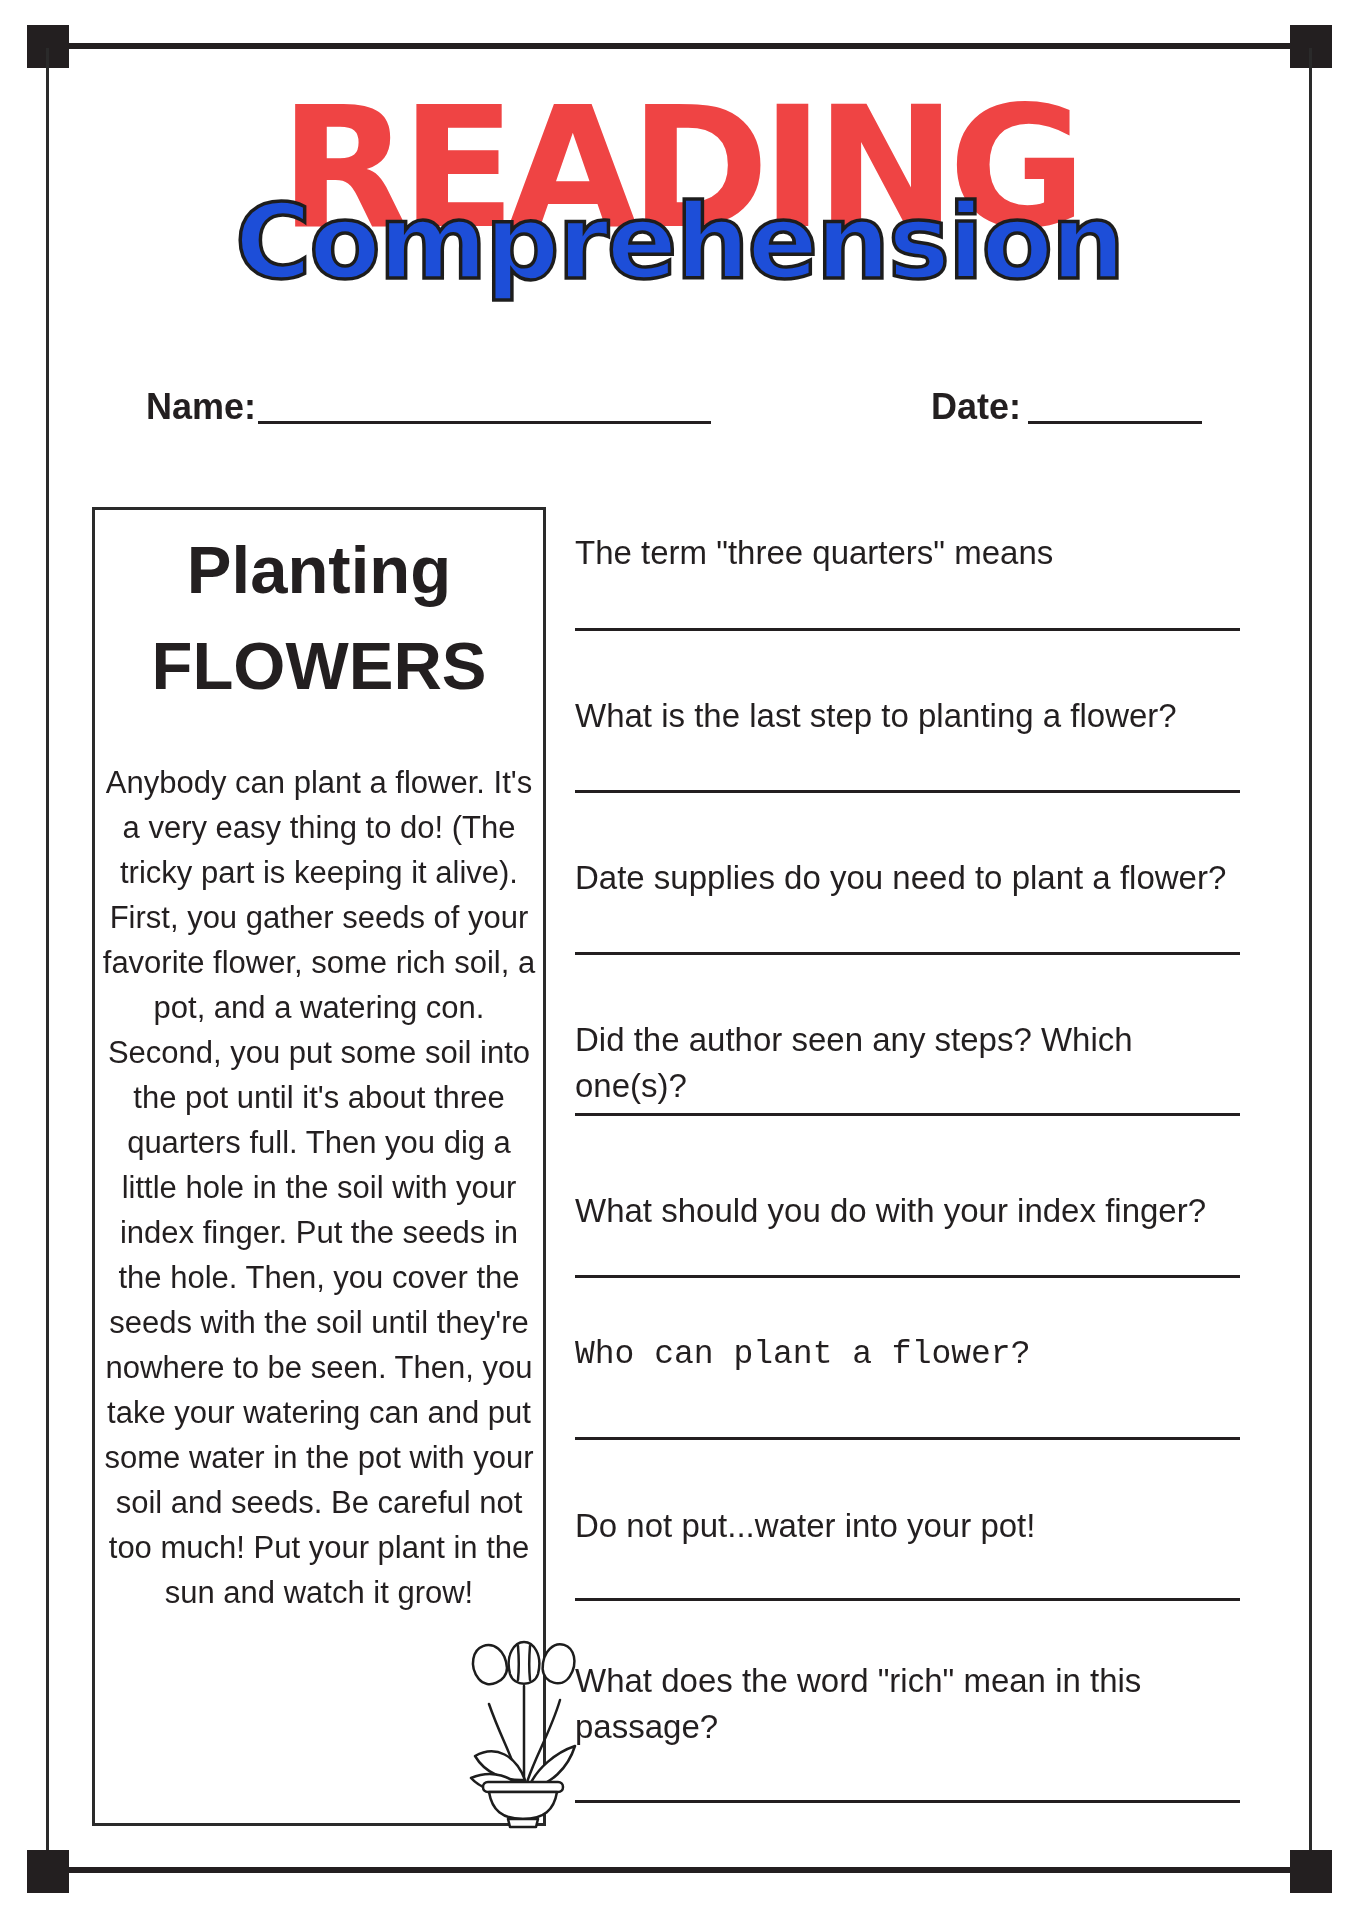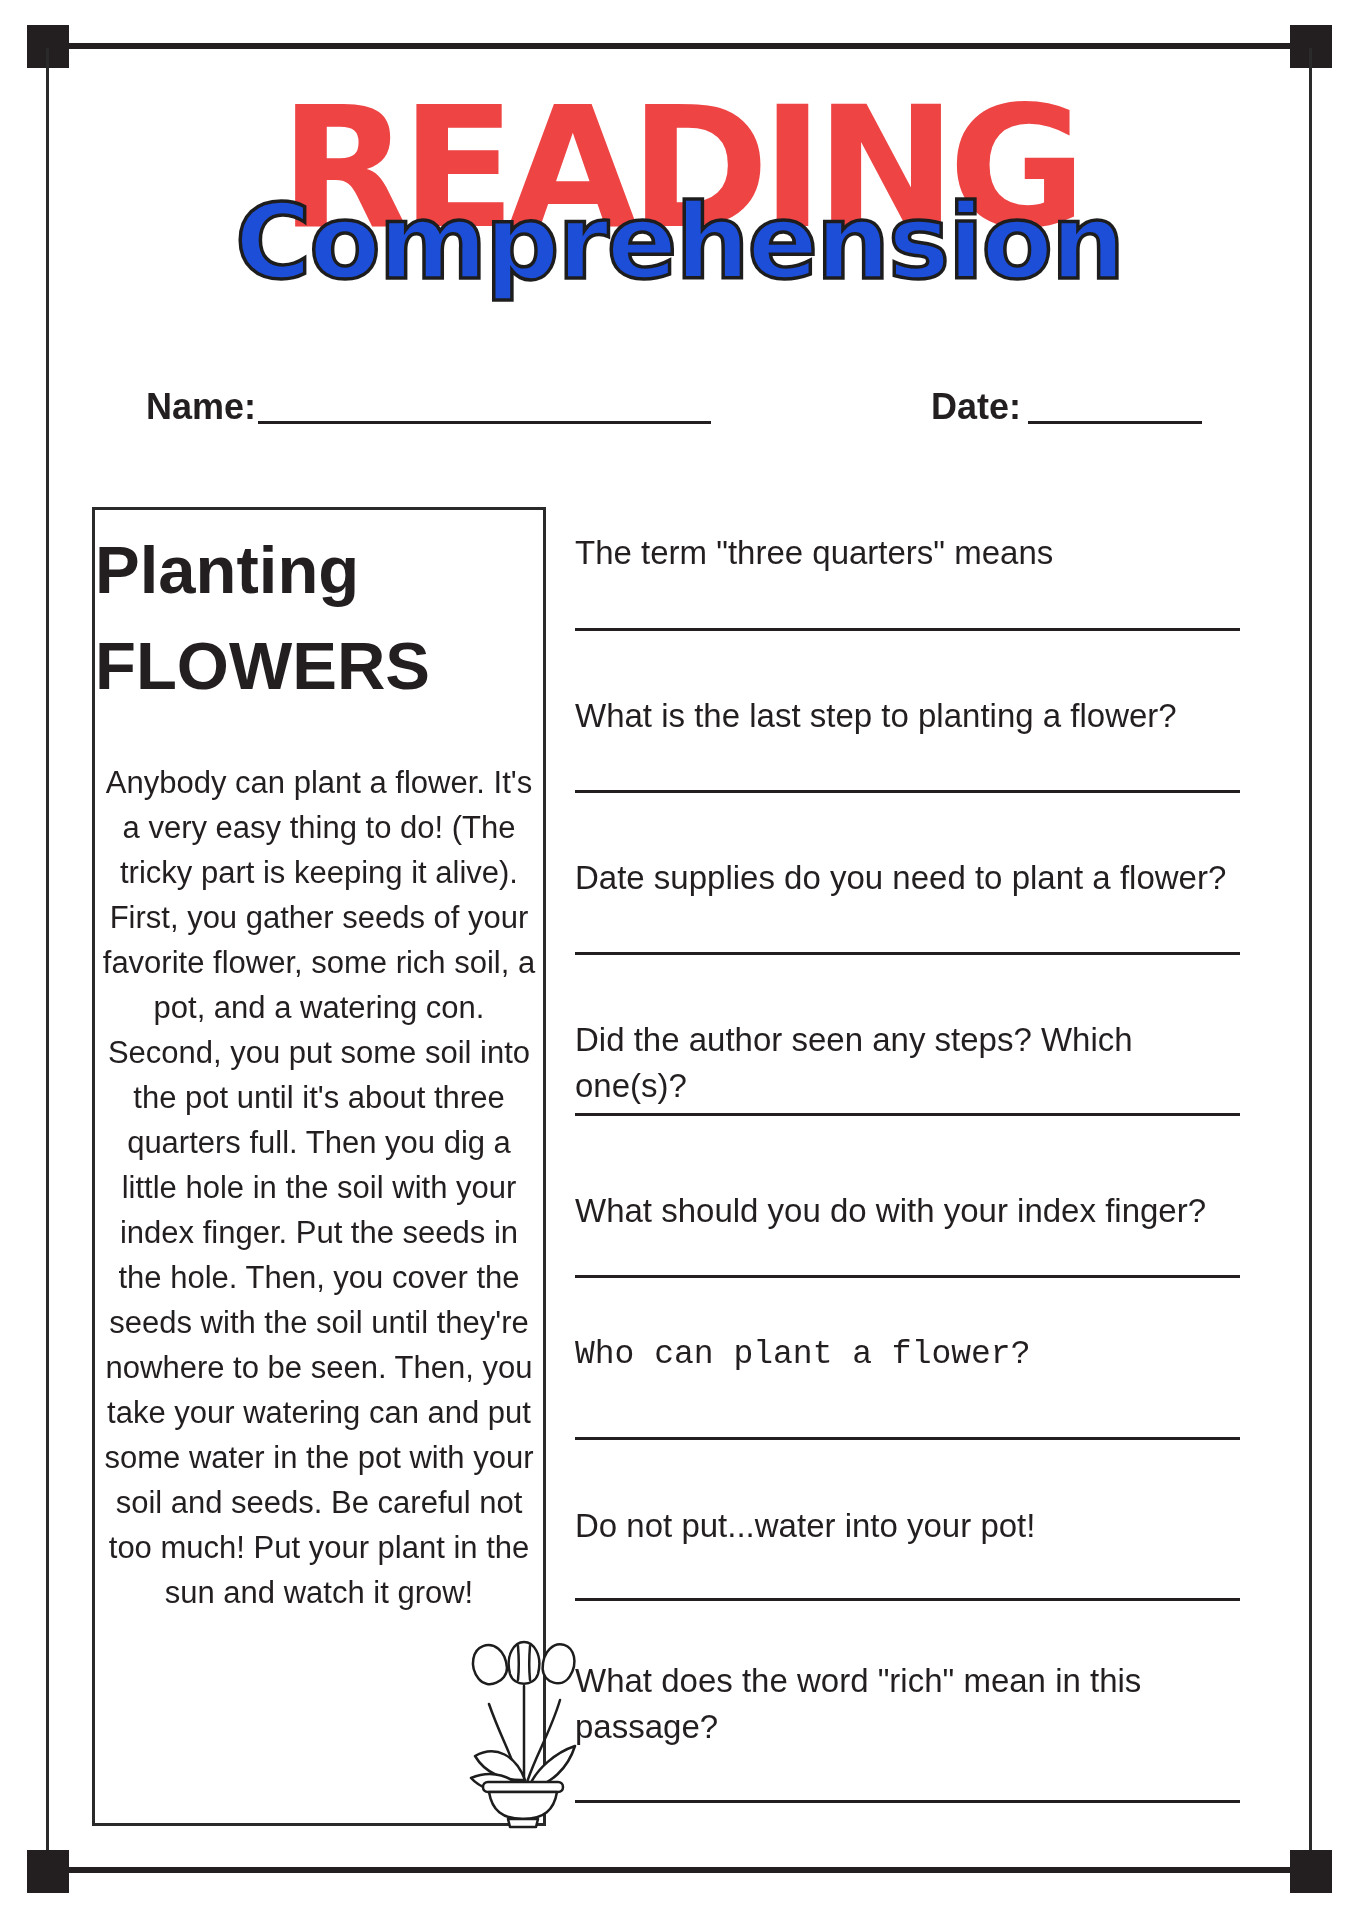--- a/index.html
+++ b/index.html
@@ -42,21 +42,21 @@
   .line-name { left:258px; top:421px; width:453px; }
   .line-date { left:1028px; top:421px; width:174px; }
 
   .instruction { position:absolute; left:0; right:0; top:464px; text-align:center; font-size:29px; }
 
   
   .passage-box {
     position:absolute; left:92px; top:507px; width:454px; height:1319px;
     border:3px solid #2a2a2a; box-sizing:border-box; background:#ffffff;
   }
-  .passage-title { position:absolute; left:0; right:0; top:12px; text-align:left;
+  .passage-title { position:absolute; left:0; right:0; top:12px; text-align:center;
     font-weight:bold; font-size:67px; line-height:96px; }
   .passage-body { position:absolute; left:6px; right:6px; top:250px; text-align:center;
     font-size:31px; line-height:45px; }
 
   
   .q { position:absolute; left:575px; width:668px; font-size:33px; line-height:1.4; }
   .q1 { top:530px; }  .q2 { top:693px; }  .q3 { top:855px; }  .q4 { top:1017px; }
   .q5 { top:1180px;margin-top:8px; } .q6 { top:1332px;font-family:Liberation Mono, monospace; } .q7 { top:1503px; } .q8 { top:1658px; }
   .a { position:absolute; left:575px; width:665px; height:0; border-top:3px solid #231f20; }
   .a1 { top:628px; }  .a2 { top:790px; }  .a3 { top:952px; }  .a4 { top:1113px; }

